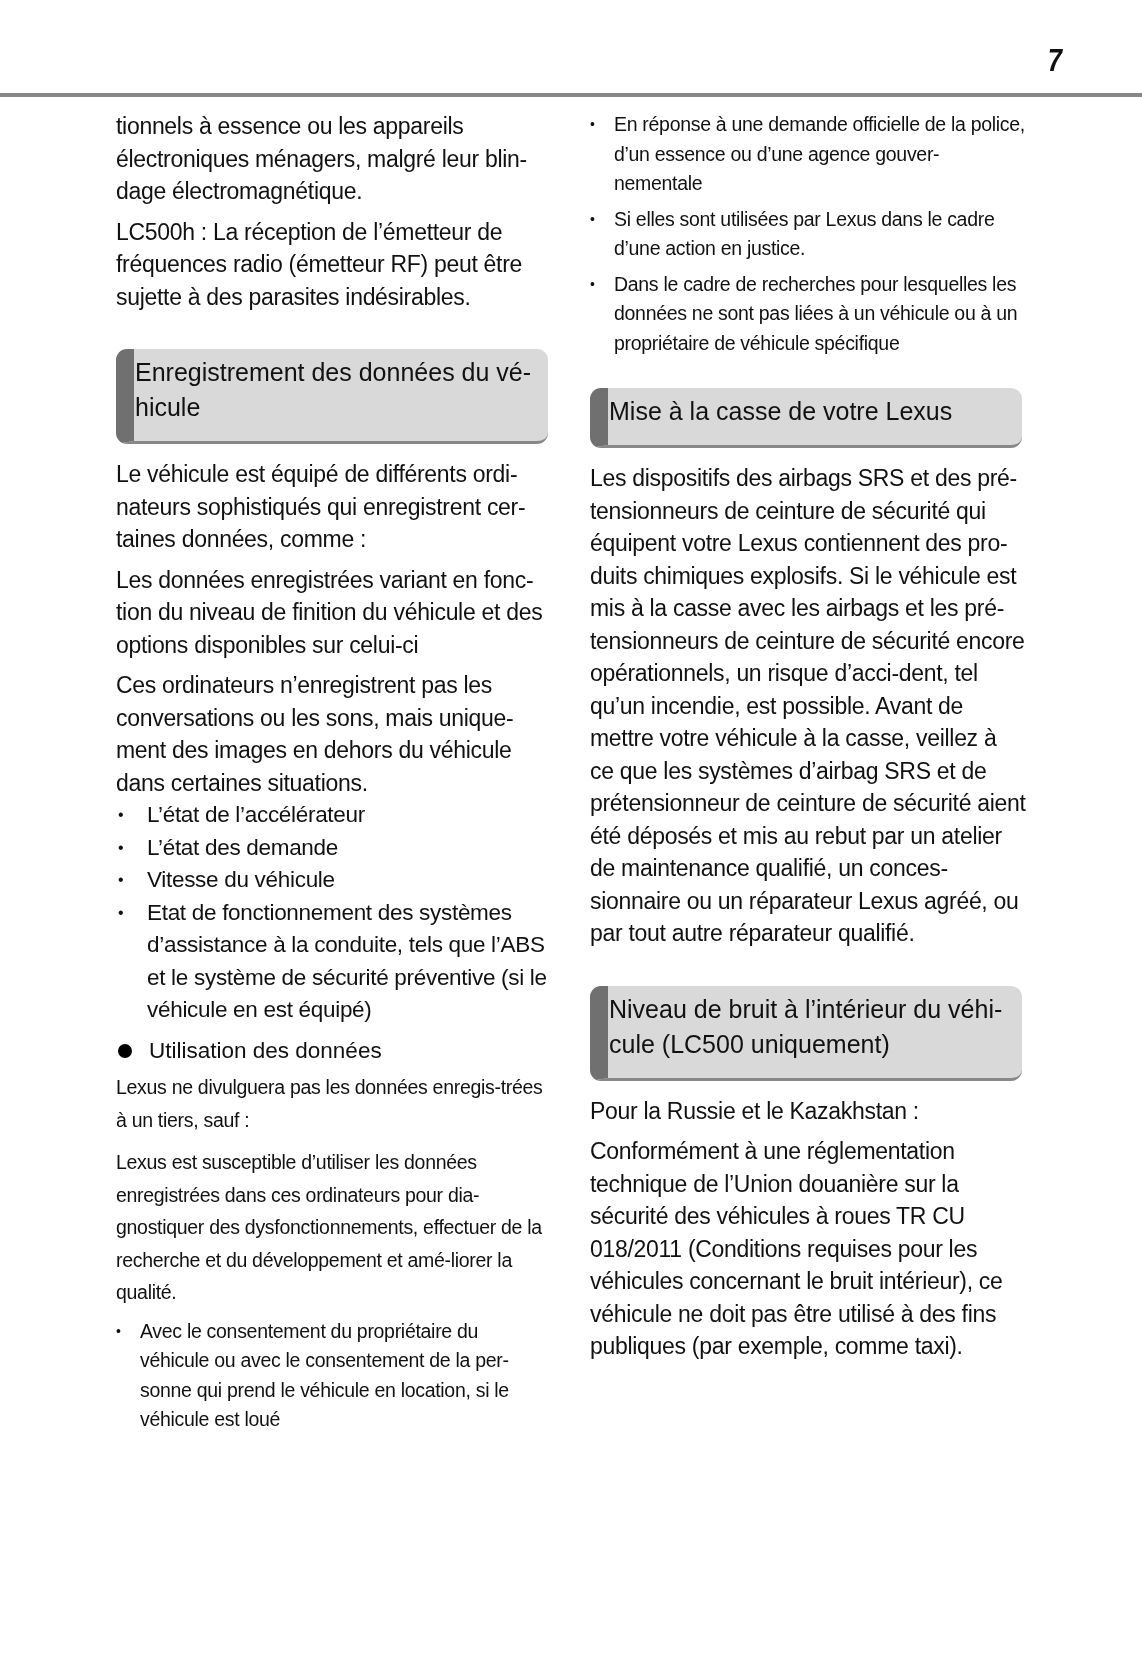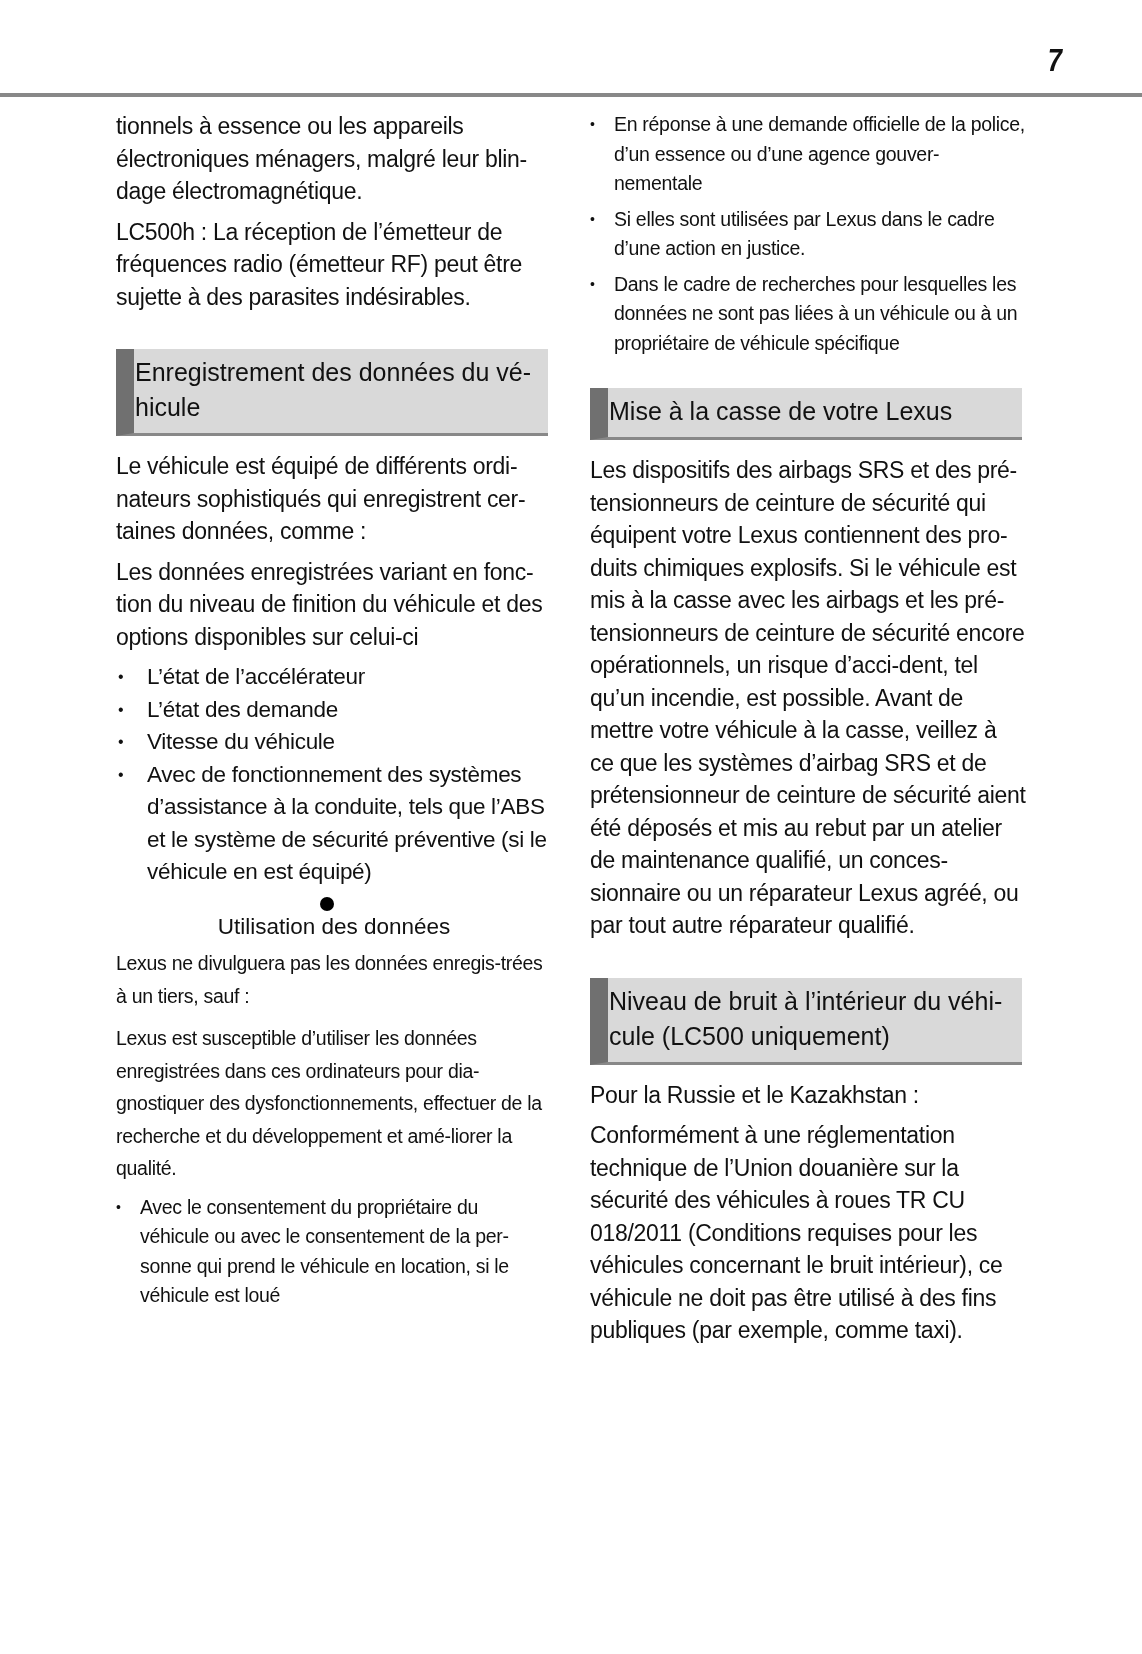--- a/index.html
+++ b/index.html
@@ -7,47 +7,48 @@
          font-family: "Liberation Sans", sans-serif; color: #111; }
   .page-number { position: absolute; right: 78px; top: 42px; font-size: 32px; font-weight: bold;
                  font-style: italic; font-family: "Liberation Sans", sans-serif; transform: scaleX(0.8); }
   .top-rule { position: absolute; left: 0; right: 0; top: 93px; height: 4px; background: #888; }
   .col { position: absolute; top: 110px; width: 436px; }
   .col-left { left: 116px; }
   .col-right { left: 590px; }
   p { margin: 0 0 8px 0; font-size: 23px; line-height: 32.5px; letter-spacing: -0.3px; }
   p.small { font-size: 19.5px; line-height: 32.5px; }
   .section-head { background: #d9d9d9; border-left: 18px solid #707070; border-bottom: 3px solid #888;
-                  padding: 6px 10px 8px 1px; font-size: 25px; line-height: 35px; margin: 0 4px 14px -0px; }
+                  padding: 6px 10px 16px 1px; font-size: 25px; line-height: 35px; margin: 0 4px 14px -0px; border-radius: 11px; }
   ul { list-style: none; margin: 0 0 8px 0; padding: 0; }
   li { position: relative; padding-left: 31px; font-size: 22.5px; line-height: 32.5px; letter-spacing: -0.3px; }
   li::before { content: "\2022"; position: absolute; left: 2px; top: 0; font-size: 16px; }
   ul.small li { font-size: 19.5px; line-height: 29.5px; padding-left: 24px; margin-bottom: 6px; }
   ul.small li::before { left: 0; font-size: 14px; }
-  .dot-heading { display: flex; align-items: center; font-size: 22.5px; line-height: 32.5px; margin: 6px 0 4px 0; flex-direction: column; }
+  .dot-heading { display: flex; align-items: center; font-size: 22.5px; line-height: 32.5px; margin: 6px 0 4px 0; }
   .dot { width: 14px; height: 14px; border-radius: 50%; background: #000; margin: 0 17px 0 2px; flex: none; }
 </style>
 </head>
 <body>
 
 <div class="page-number">7</div>
 <div class="top-rule"></div>
 
 <div class="col col-left">
   <p>tionnels à essence ou les appareils électroniques ménagers, malgré leur blin-dage électromagnétique.</p>
   <p style="margin-bottom:36px">LC500h : La réception de l’émetteur de fréquences radio (émetteur RF) peut être sujette à des parasites indésirables.</p>
 
   <div class="section-head">Enregistrement des données du vé-hicule</div>
   <p>Le véhicule est équipé de différents ordi-nateurs sophistiqués qui enregistrent cer-taines données, comme :</p>
   <p>Les données enregistrées variant en fonc-tion du niveau de finition du véhicule et des options disponibles sur celui-ci</p>
+  <p style="margin-bottom:0">Ces ordinateurs n’enregistrent pas les conversations ou les sons, mais unique-ment des images en dehors du véhicule dans certaines situations.</p>
   <ul>
     <li>L’état de l’accélérateur</li>
     <li>L’état des demande</li>
     <li>Vitesse du véhicule</li>
-    <li>Avec de fonctionnement des systèmes d’assistance à la conduite, tels que l’ABS et le système de sécurité préventive (si le véhicule en est équipé)</li>
+    <li>Etat de fonctionnement des systèmes d’assistance à la conduite, tels que l’ABS et le système de sécurité préventive (si le véhicule en est équipé)</li>
   </ul>
   <div class="dot-heading">
     <span class="dot"></span>
     <span>Utilisation des données</span>
   </div>
   <p class="small" style="margin-bottom:10px">Lexus ne divulguera pas les données enregis-trées à un tiers, sauf :</p>
   <p class="small">Lexus est susceptible d’utiliser les données enregistrées dans ces ordinateurs pour dia-gnostiquer des dysfonctionnements, effectuer de la recherche et du développement et amé-liorer la qualité.</p>
   <ul class="small">
     <li>Avec le consentement du propriétaire du véhicule ou avec le consentement de la per-sonne qui prend le véhicule en location, si le véhicule est loué</li>
   </ul>

